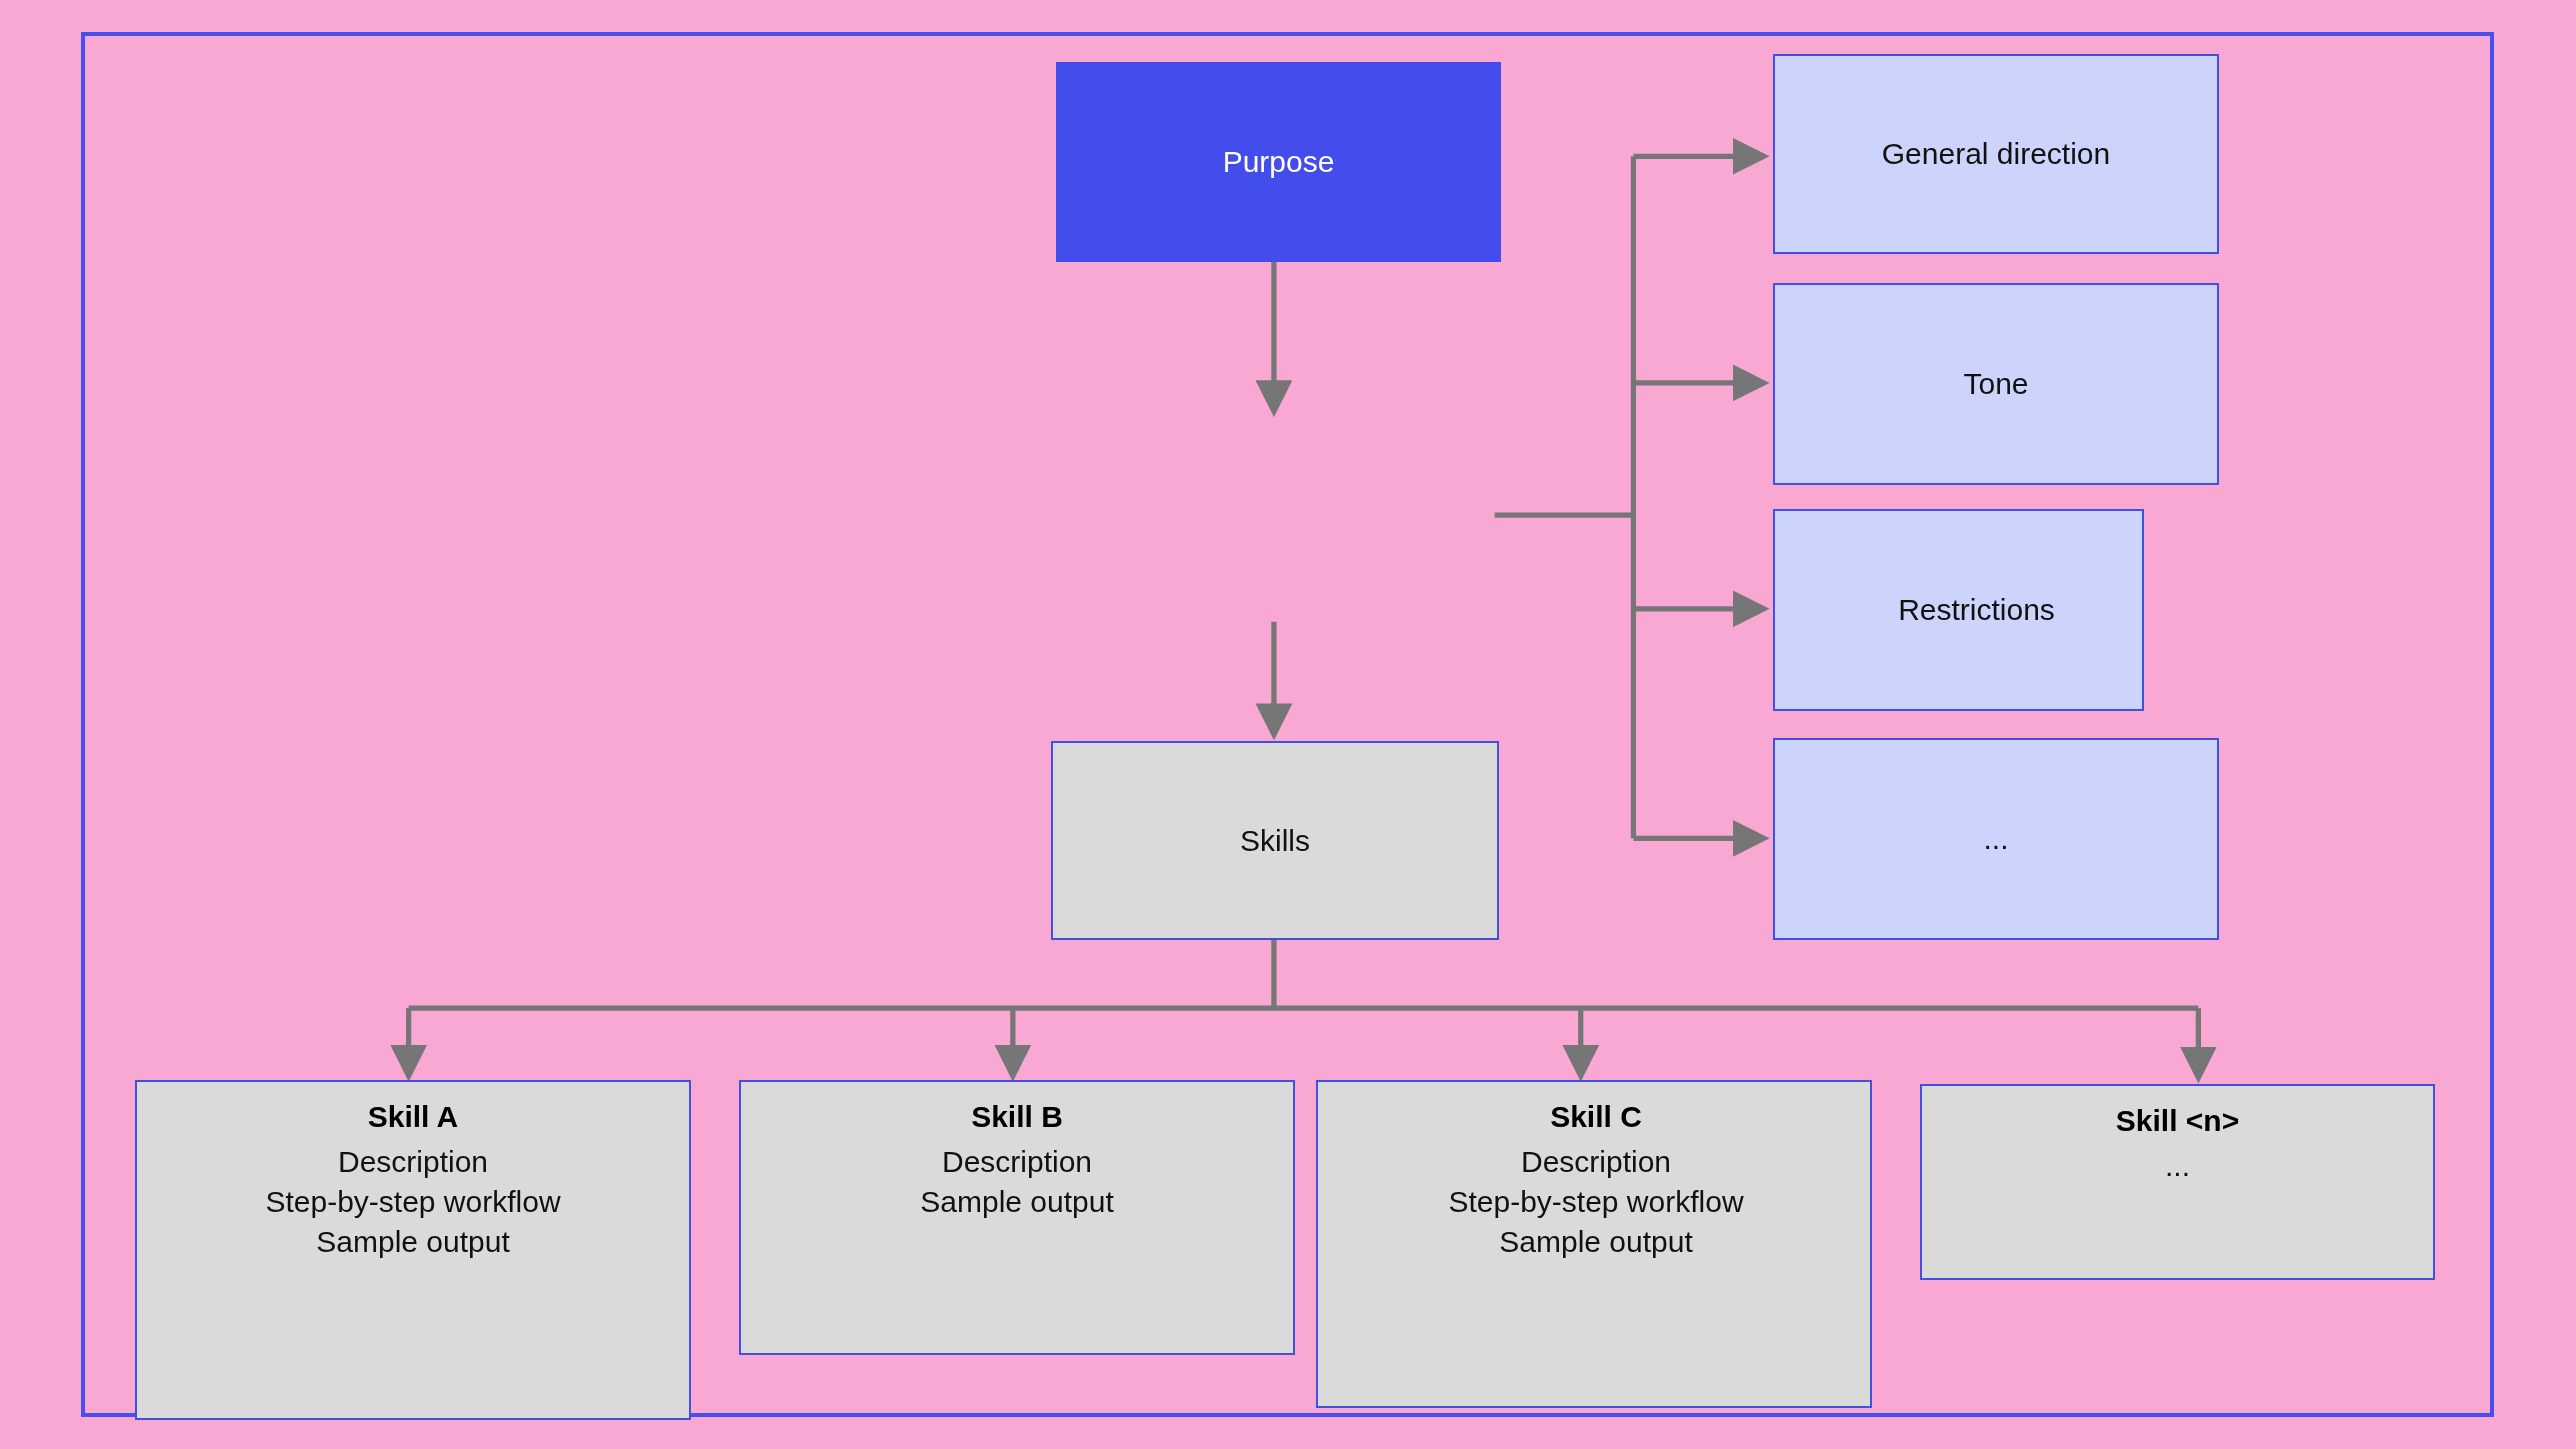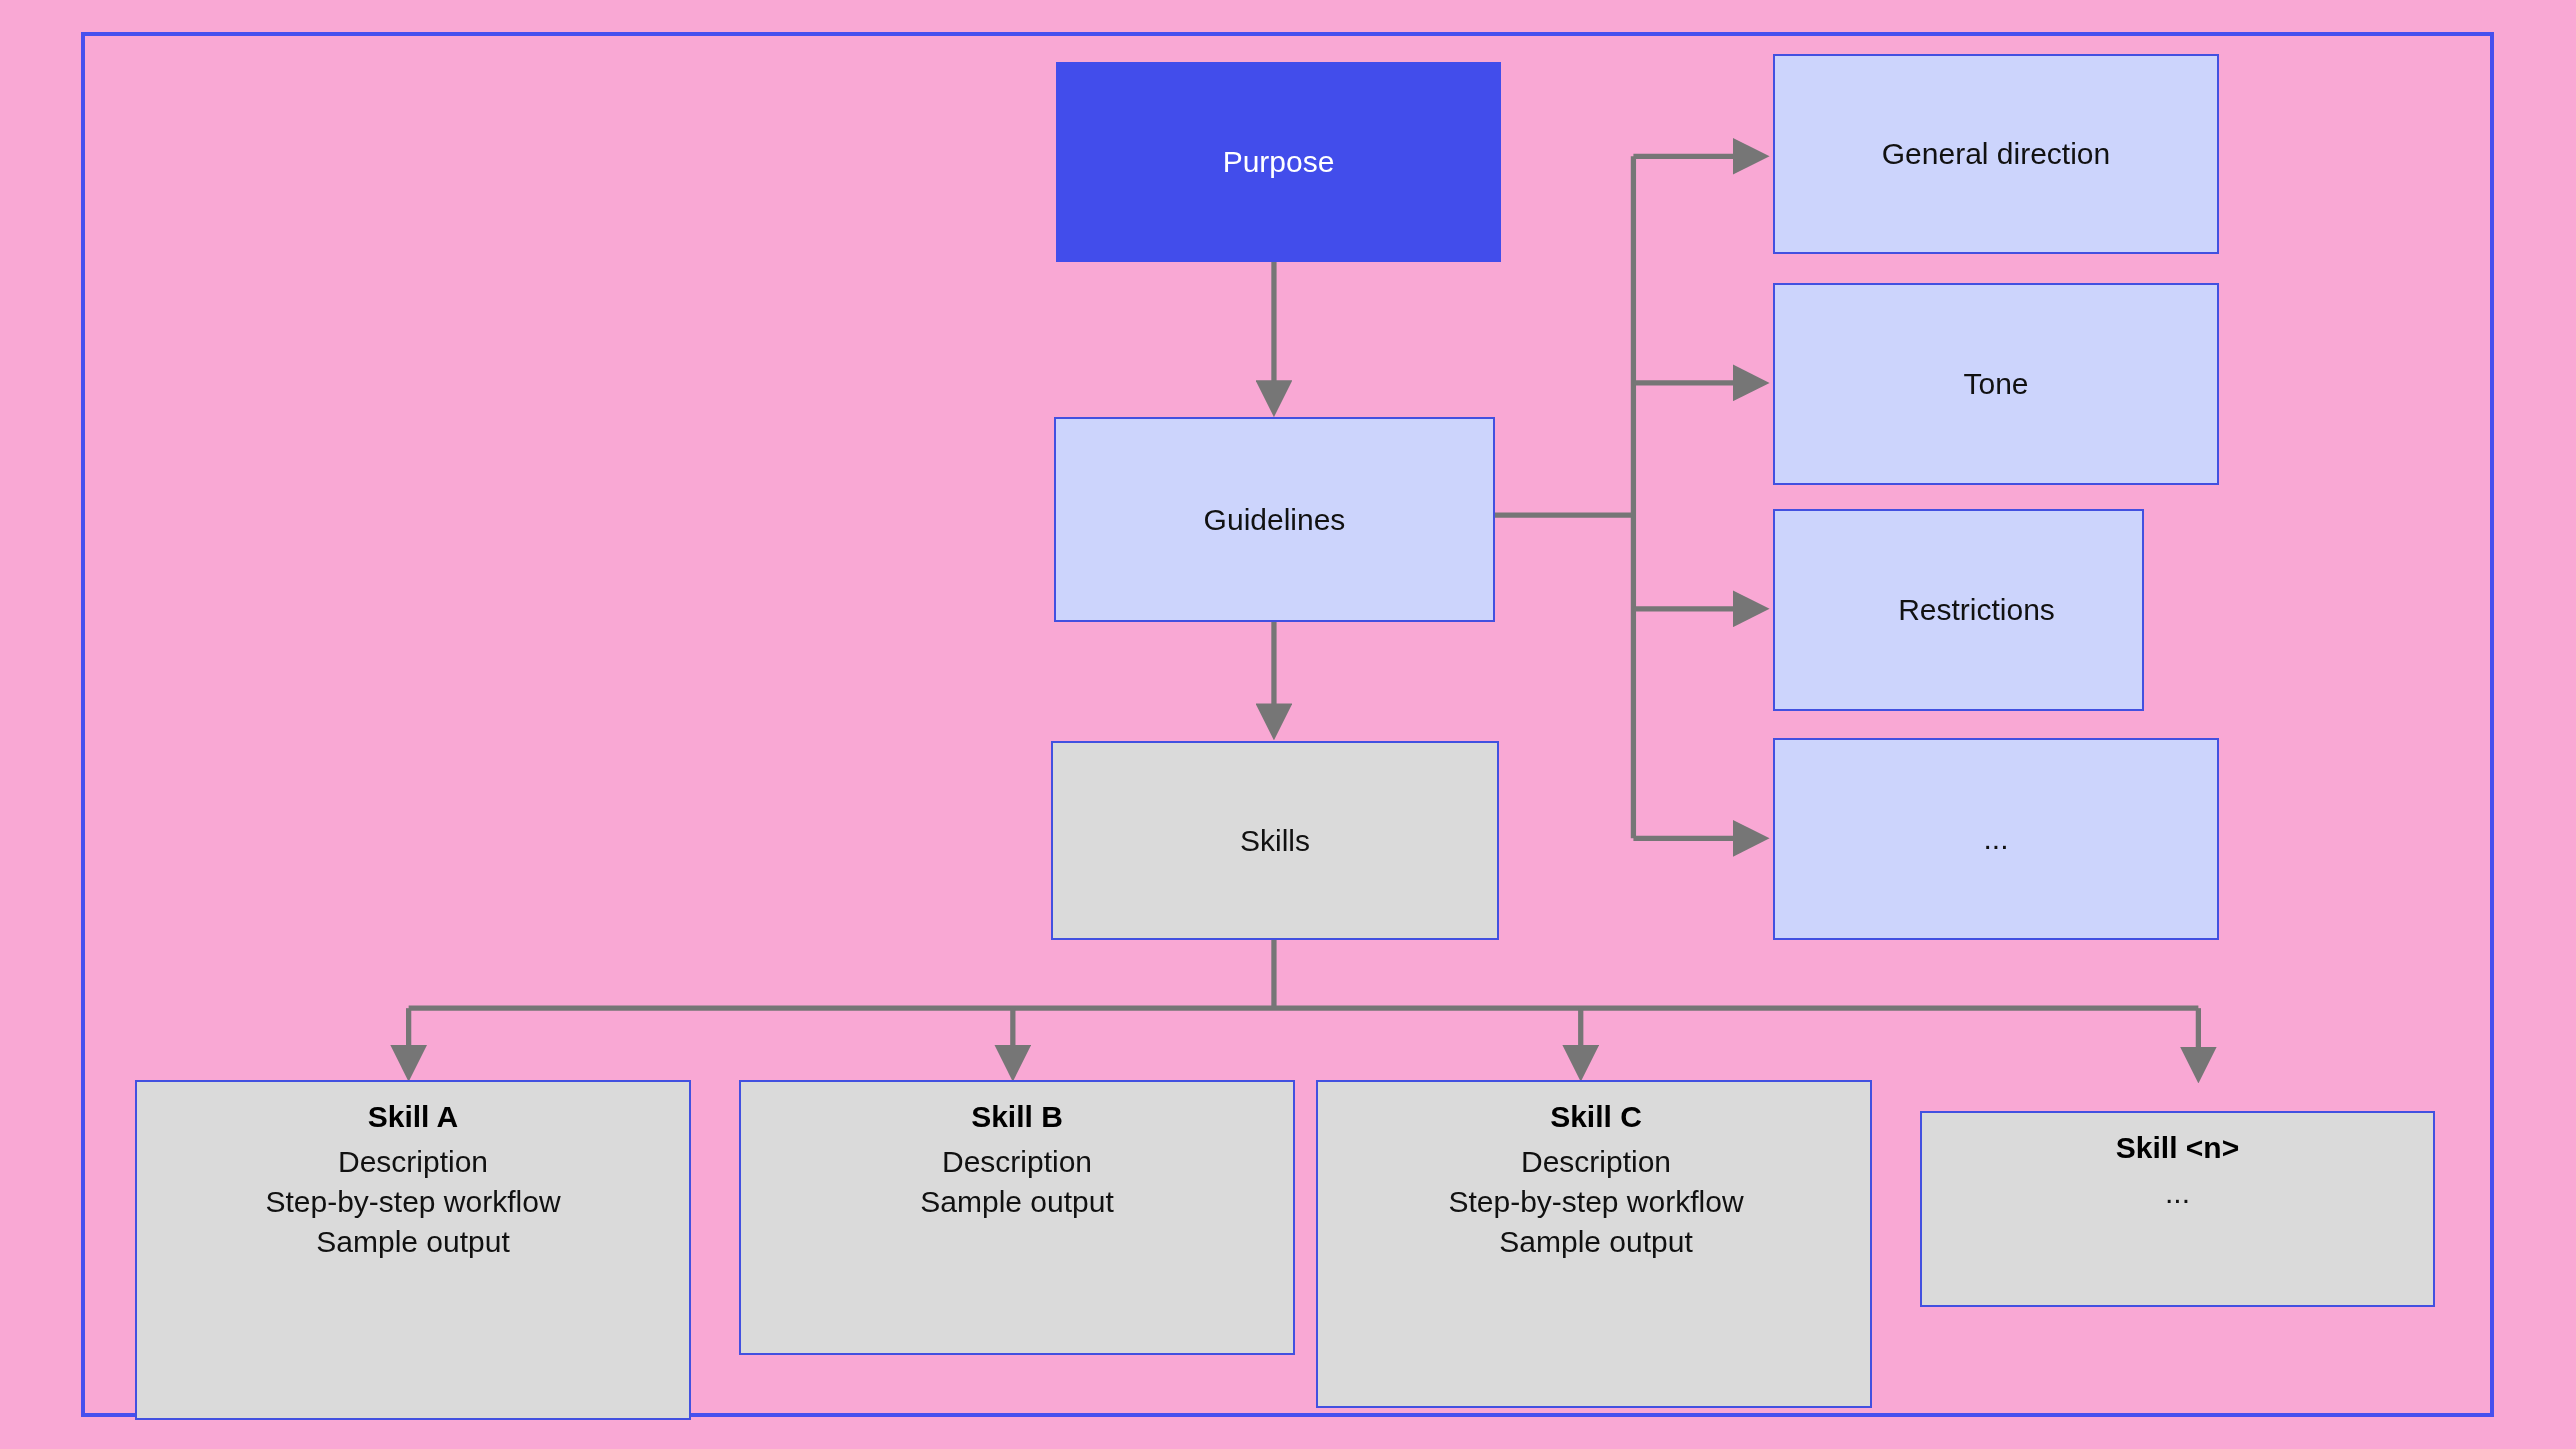--- a/index.html
+++ b/index.html
@@ -113,23 +113,20 @@
       <line x1="1730" y1="1722" x2="1730" y2="1835" stroke="#767676" stroke-width="9" marker-end="url(#arrowhead)"></line>
       <line x1="2700" y1="1722" x2="2700" y2="1835" stroke="#767676" stroke-width="9" marker-end="url(#arrowhead)"></line>
       <line x1="3755" y1="1722" x2="3755" y2="1838" stroke="#767676" stroke-width="9" marker-end="url(#arrowhead)"></line>
     </g>
   </svg>
 
   <div class="node purpose" style="left:1056px; top:62px; width:445px; height:200px;">
     <span>Purpose</span>
   </div>
 
-  <div class="node light" style="left:1054px; top:417px; width:441px; height:205px;">
-    <span>Guidelines</span>
-  </div>
 
   <div class="node gray" style="left:1051px; top:741px; width:448px; height:199px;">
     <span>Skills</span>
   </div>
 
   <div class="node light" style="left:1773px; top:54px; width:446px; height:200px;">
     <span>General direction</span>
   </div>
 
   <div class="node light" style="left:1773px; top:283px; width:446px; height:202px;">
@@ -157,19 +154,19 @@
     <div class="skill-line">Sample output</div>
   </div>
 
   <div class="node gray skillcard" style="left:1316px; top:1080px; width:556px; height:328px;padding-left:24px;">
     <div class="skill-title">Skill C</div>
     <div class="skill-line">Description</div>
     <div class="skill-line">Step-by-step workflow</div>
     <div class="skill-line">Sample output</div>
   </div>
 
-  <div class="node gray skillcard" style="left:1920px; top:1084px; width:515px; height:196px;margin-top:27px;">
+  <div class="node gray skillcard" style="left:1920px; top:1084px; width:515px; height:196px;">
     <div class="skill-title">Skill &lt;n&gt;</div>
     <div class="skill-line">...</div>
   </div>
 
 </div>
 
 
 </body></html>

